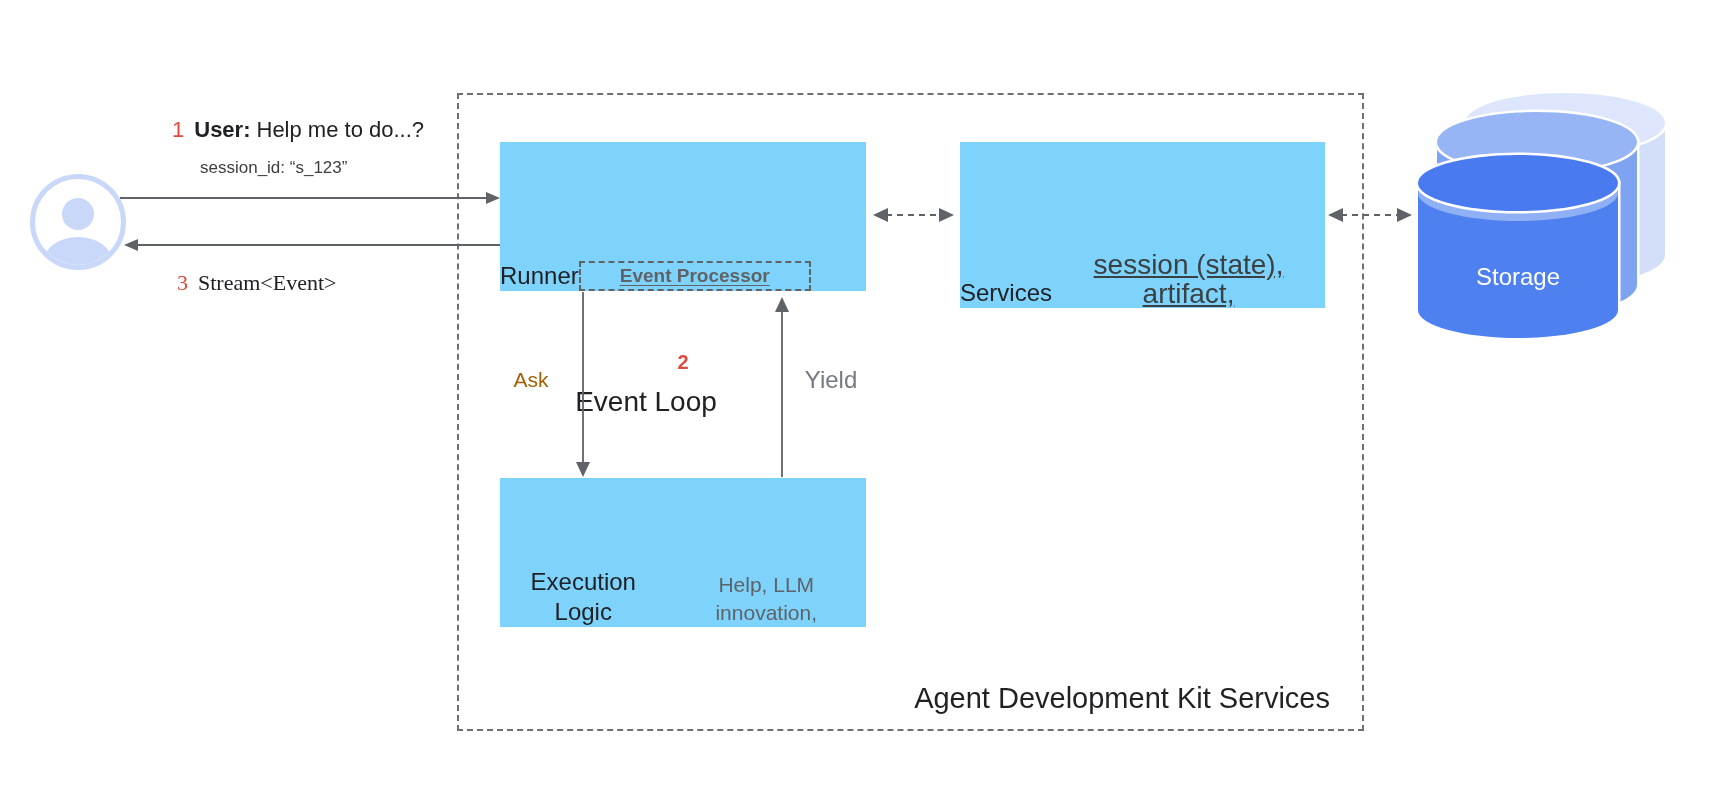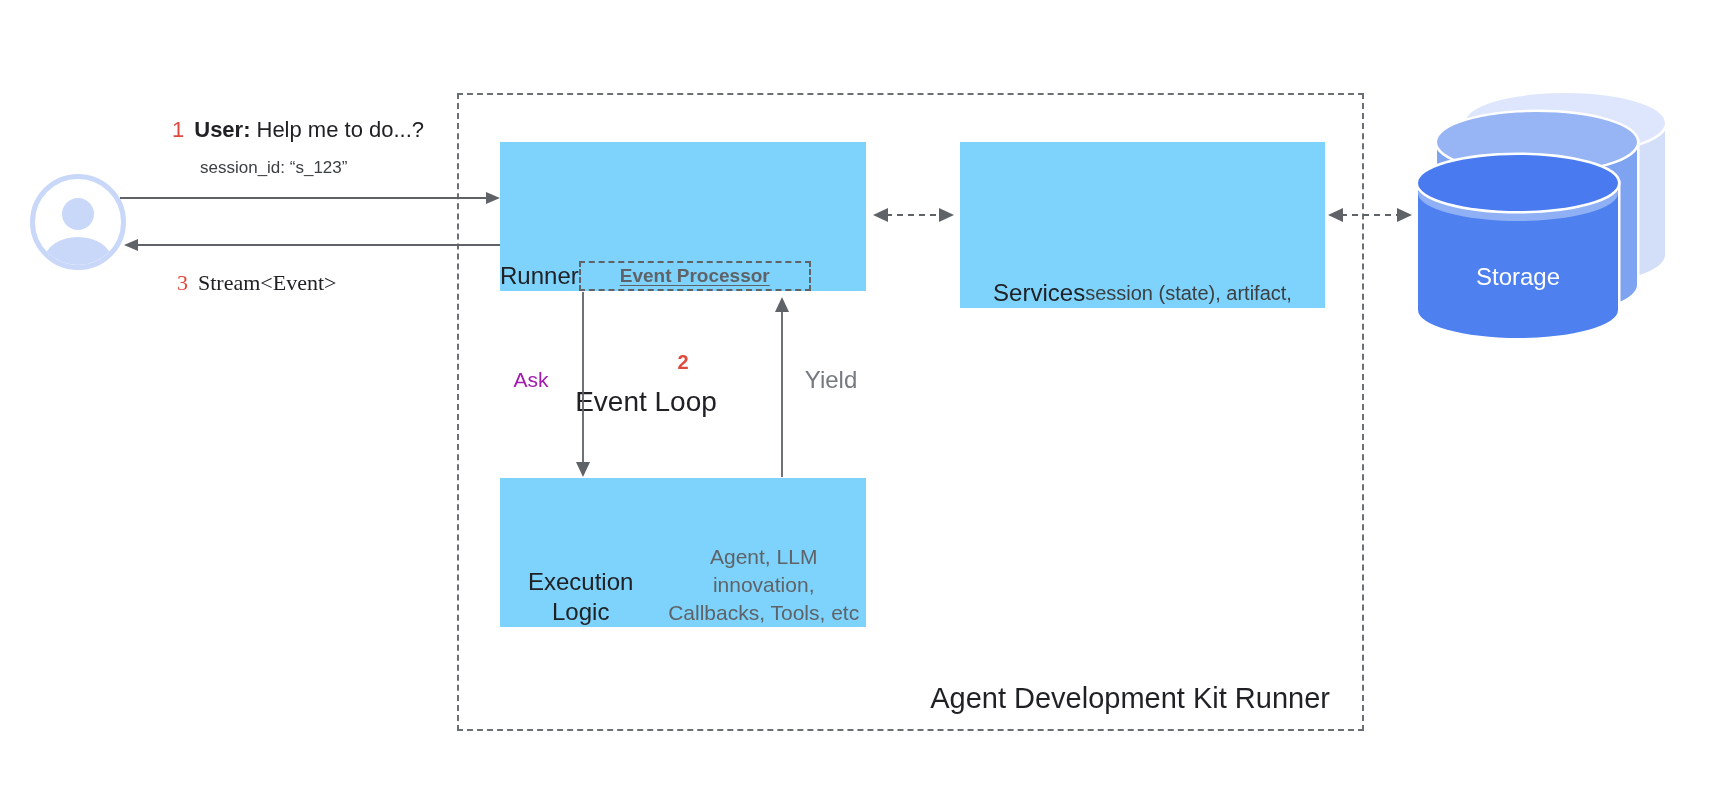--- a/index.html
+++ b/index.html
@@ -27,21 +27,21 @@
   .box {
     background:#7dd3fc;
     display:flex; align-items:flex-end;
     text-align:center;
   }
   .runner-box   { left:500px; top:142px; width:366px; height:149px; padding-top:24px; box-sizing:border-box; }
   .services-box { left:960px; top:142px; width:365px; height:166px; justify-content:center; }
   .execution-box{ left:500px; top:478px; width:366px; height:149px; padding-top:40px; box-sizing:border-box; }
 
   .box-title { font-size:24px; color:#202124; line-height:30px; }
-  .services-sub { font-size:20px; color:#3c4043; line-height:29px; margin-top:20px; }
+  .services-sub { font-size:28px; color:#3c4043; line-height:29px; margin-top:20px;text-decoration:underline; }
   .execution-sub { font-size:21px; color:#5f6368; line-height:28px; margin-top:20px; }
 
   .event-processor {
     margin-top:24px;
     width:232px; height:30px;
     border:2px dashed #5f6368;
     box-sizing:border-box;
     display:flex; align-items:center; justify-content:center;
   }
   .event-processor span {
@@ -54,21 +54,21 @@
   
   .flow-text { position:absolute; white-space:nowrap; transform:translateY(-50%); }
   .flow-request { left:172px; top:130px; font-size:22px;text-align:center; }
   .flow-session { left:200px; top:168px; font-size:17px; color:#3c4043; }
   .flow-stream  { left:177px; top:283px; font-size:22px;font-family:Liberation Serif, serif; }
   .num { color:#dd4b3e; margin-right:10px; }
   .speaker { font-weight:700; margin-right:6px; }
 
   
   .center-label { position:absolute; transform:translate(-50%,-50%); white-space:nowrap; }
-  .ask-label   { left:531px; top:380px; font-size:21px; color:#a21caf; }
+  .ask-label   { left:531px; top:380px; font-size:21px; color:#a16207; }
   .yield-label { left:831px; top:380px; font-size:24px; color:#757a80; }
   .loop-number { left:683px; top:362px; font-size:20px; font-weight:600; color:#dd4b3e; }
   .loop-title  { left:646px; top:402px; font-size:28px; color:#202124; }
 
   
   .avatar {
     left:30px; top:174px; width:86px; height:86px;
     border:5px solid #c9d8f9; border-radius:50%;
     overflow:hidden; background:#ffffff; box-sizing:content-box;
   }
@@ -87,21 +87,21 @@
   .storage-svg * { paint-order:stroke; }
   .storage-label-text {
     font-family:"Liberation Sans", sans-serif;
     font-size:24px; fill:#ffffff;
   }
 </style>
 </head>
 <body>
 
 <div class="abs adk-container">
-  <div class="adk-label">Agent Development Kit Runner</div>
+  <div class="adk-label">Agent Development Kit Services</div>
 </div>
 
 <div class="abs avatar">
   <div class="head"></div>
   <div class="shoulders"></div>
 </div>
 
 <div class="flow-text flow-request">
   <span class="num">1</span><span class="speaker">User:</span><span>Help me to do...?</span>
 </div>
@@ -120,22 +120,21 @@
 <div class="abs box services-box">
   <div class="box-title">Services</div>
   <div class="services-sub">
     <div>session (state), artifact,</div>
   </div>
 </div>
 
 <div class="abs box execution-box">
   <div class="box-title">Execution Logic</div>
   <div class="execution-sub">
-    <div>Agent, LLM innovation,</div>
-    <div>Callbacks, Tools, etc</div>
+    <div>Help, LLM innovation,</div>
   </div>
 </div>
 
 <div class="center-label ask-label">Ask</div>
 <div class="center-label yield-label">Yield</div>
 <div class="center-label loop-number">2</div>
 <div class="center-label loop-title">Event Loop</div>
 
 <svg class="abs arrow-layer" width="1710" height="790" viewBox="0 0 1710 790" xmlns="http://www.w3.org/2000/svg">
   <g stroke="#5f6368" stroke-width="1.8" fill="#5f6368">

